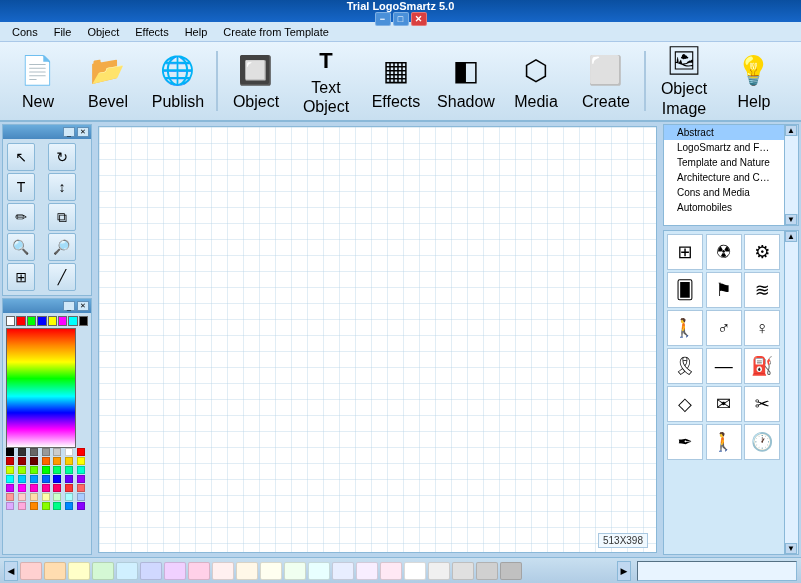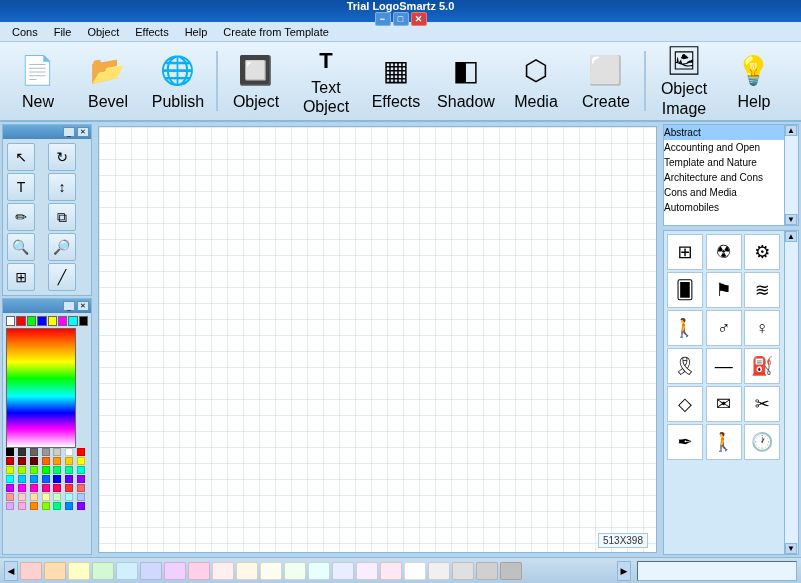--- a/index.html
+++ b/index.html
@@ -220,21 +220,21 @@
 
     
     #right-panel {
       width: 140px;
       display: flex;
       flex-direction: column;
       gap: 2px;
       padding: 2px;
     }
     .category-item {
-      padding: 2px 0;
+      padding: 2px 13px;
       font-size: 10px;
       cursor: pointer;
       white-space: nowrap;
       overflow: hidden;
       text-overflow: ellipsis;
     }
     .category-item:nth-child(1) { background: #99ccff; }
     .cat-list-inner {
       flex: 1;
     }
@@ -480,21 +480,21 @@
       <div id="canvas-size-label">513X398</div>
     </div>
   </div>
 
   <div id="right-panel">
 
     <div style="flex:0 0 auto;">
       <div style="display:flex; border:1px solid #8ab8d8;">
         <div class="cat-list-inner" id="category-list-container" style="background:white; overflow:hidden; height:100px; flex:1;">
         <div class="category-item">Abstract</div>
-            <div class="category-item">Accounting and Open</div>
+            <div class="category-item">LogoSmartz and Finan</div>
             <div class="category-item">Template and Nature</div>
             <div class="category-item">Architecture and Cons</div>
             <div class="category-item">Cons and Media</div>
             <div class="category-item">Automobiles</div>
           </div>
         <div class="scroll-v-container">
           <div class="scroll-v-btn">▲</div>
           <div class="scroll-track"></div>
           <div class="scroll-v-btn">▼</div>
         </div>

